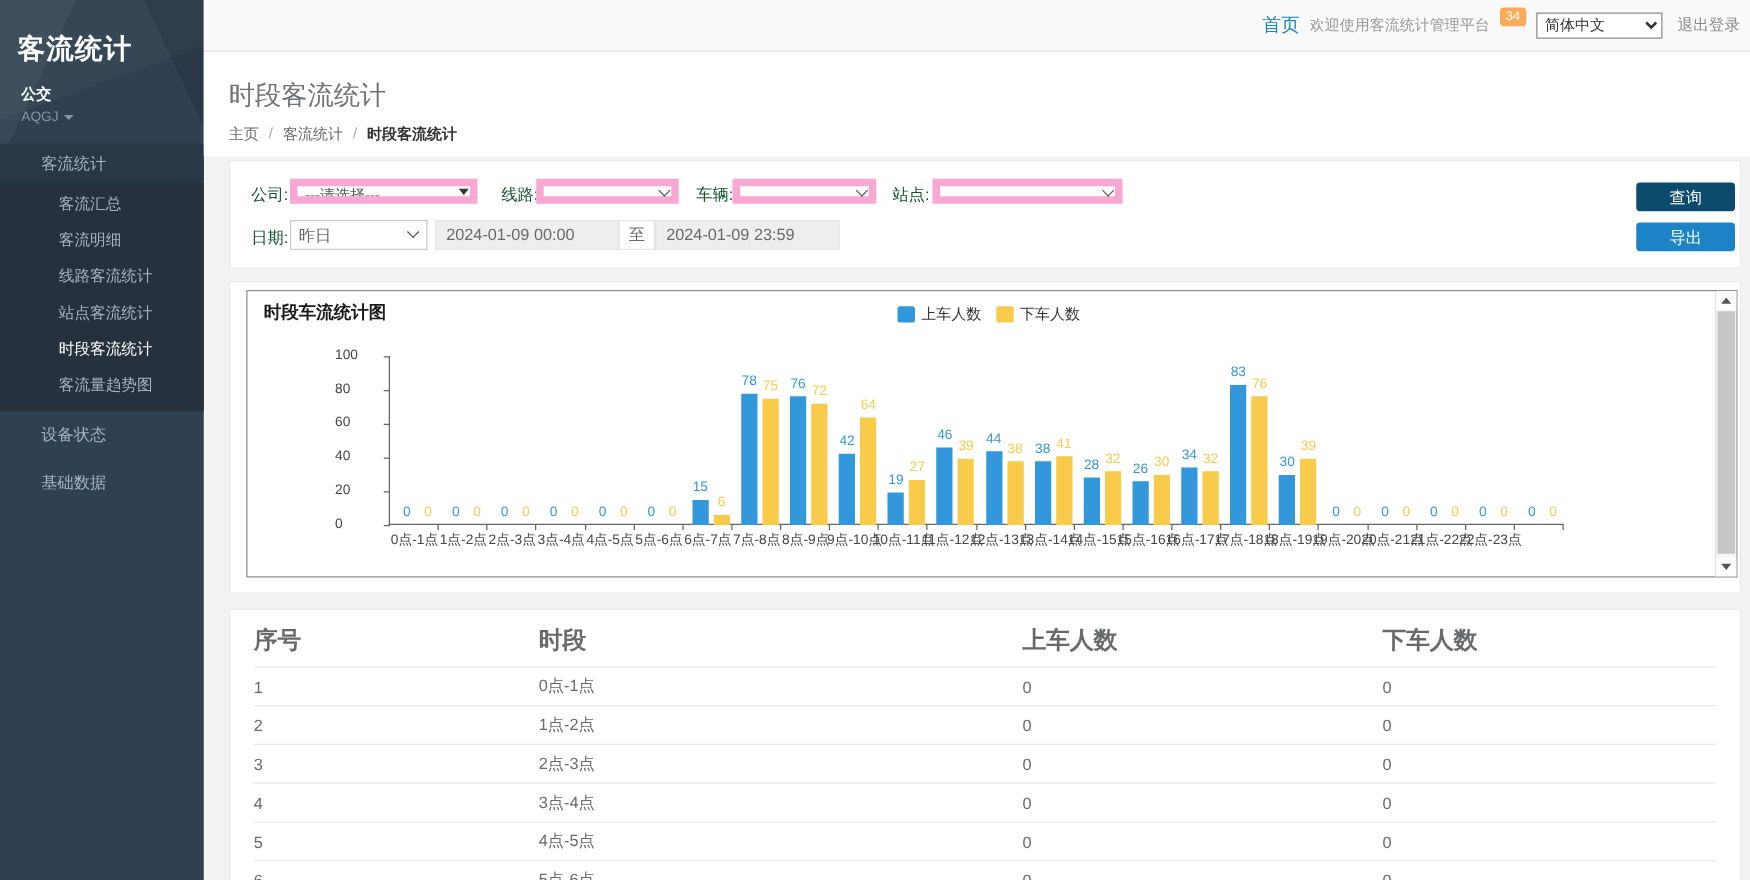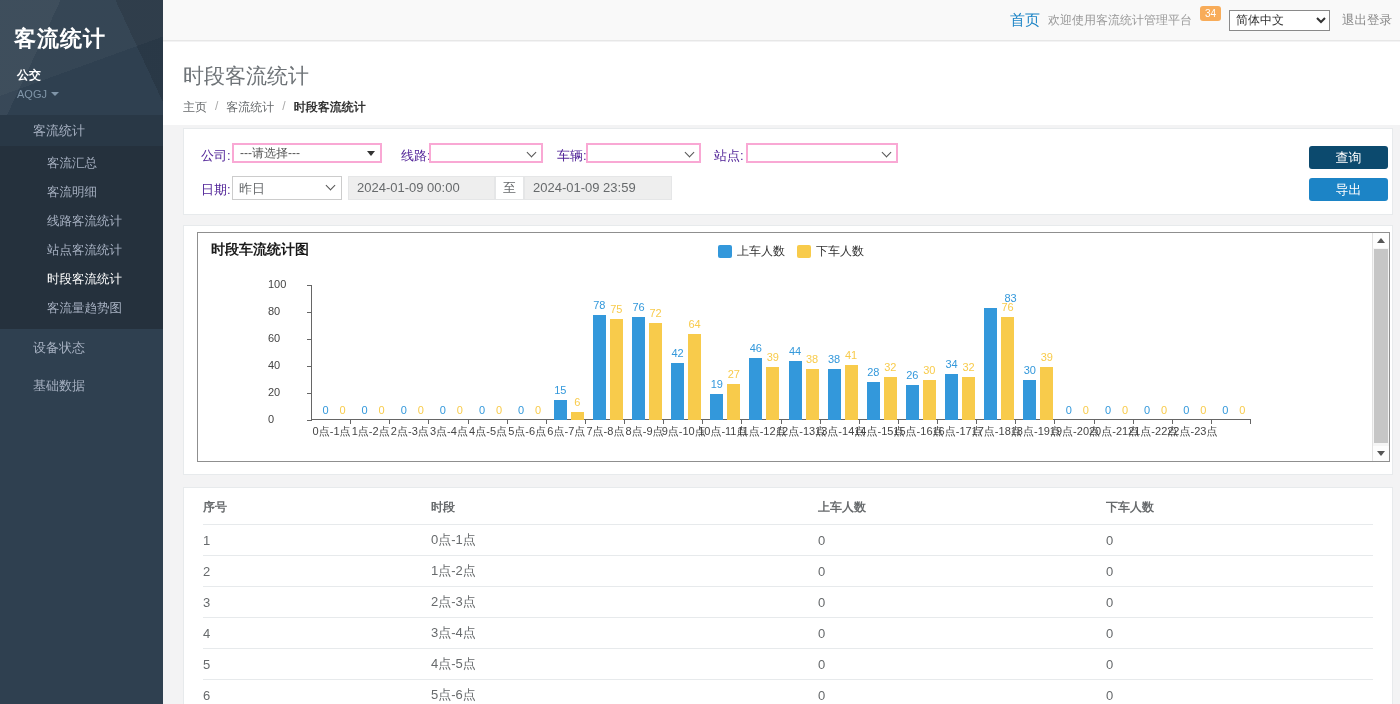--- a/index.html
+++ b/index.html
@@ -43,24 +43,24 @@
   .crumb-sep { color:#aaa; }
   .crumb-current { color:#333; font-weight:bold; }
 
   
   .panel { position:absolute; background:#fff; border:1px solid #e7eaec; }
   .filter-panel { left:183px; top:128px; width:1210px; height:87px; }
   .chart-panel  { left:183px; top:225px; width:1210px; height:250px; }
   .table-panel  { left:183px; top:487px; width:1210px; height:300px; padding:0 19px; }
 
   
-  .f-label { position:absolute; font-size:13px; color:#4c1d95; }
+  .f-label { position:absolute; font-size:13px; color:#14532d; }
   .sel-wrap { position:absolute; }
   .sel-wrap select { width:100%; height:100%; appearance:none; -webkit-appearance:none;
-    border:2px solid #f9a8d4; background:#fff; font-size:12px; color:#555; padding:0 18px 0 6px;
+    border:6px solid #f9a8d4; background:#fff; font-size:12px; color:#555; padding:0 18px 0 6px;
     font-family:"Liberation Sans","DejaVu Sans",sans-serif; }
   .sel-wrap.tri::after { content:""; position:absolute; right:7px; top:8px; width:0; height:0;
     border-left:4.5px solid transparent; border-right:4.5px solid transparent; border-top:5.5px solid #333; pointer-events:none; }
   .sel-wrap.chev::after { content:""; position:absolute; right:8px; top:6px; width:6px; height:6px;
     border-right:1.5px solid #555; border-bottom:1.5px solid #555; transform:rotate(45deg); pointer-events:none; }
   .sel-wrap.lite select { border:1px solid #ccc; color:#676a6c; font-size:13px; }
   .date-input { position:absolute; background:#eee; border:1px solid #e5e6e7; font-size:13px; color:#676a6c;
     padding:0 8px; line-height:22px; }
   .to-box { position:absolute; background:#fff; border:1px solid #e5e6e7; font-size:13px; color:#676a6c;
     text-align:center; line-height:22px; }
@@ -88,21 +88,21 @@
     font-size:11px; color:#454545; }
   .vscroll { position:absolute; right:0; top:0; width:17px; height:228px; background:#f5f5f5; border-left:1px solid #e2e2e2; }
   .vs-arrow { position:absolute; left:0; width:16px; height:15px; background:#fdfdfd; display:flex; align-items:center; justify-content:center; cursor:pointer; }
   .vs-up { top:0; } .vs-down { bottom:0; }
   .tri-up { width:0; height:0; border-left:4px solid transparent; border-right:4px solid transparent; border-bottom:5px solid #555; }
   .tri-down { width:0; height:0; border-left:4px solid transparent; border-right:4px solid transparent; border-top:5px solid #555; }
   .vs-thumb { position:absolute; left:1px; top:16px; width:14px; height:194px; background:#c6c6c6; cursor:grab; }
 
   
   table { width:100%; border-collapse:collapse; }
-  th { text-align:left; font-size:12px; color:#676a6c; font-weight:bold; padding:11px 0 8px 0; border-bottom:1px solid #e7eaec; }
+  th { text-align:left; font-size:19px; color:#676a6c; font-weight:bold; padding:11px 0 8px 0; border-bottom:1px solid #e7eaec; }
   td { font-size:13px; color:#676a6c; padding:6px 0; border-bottom:1px solid #e7eaec; }
   .col-idx { width:228px; } .col-period { width:387px; } .col-on { width:288px; }
 </style>
 </head>
 <body>
 
 <div class="sidebar">
   <div class="brand-area">
     <div class="brand-title">客流统计</div>
     <div class="org-name">公交</div>
@@ -339,21 +339,21 @@
         <div class="cat">
           <div class="bar" style="left: 7px; height: 45.9px; background: rgb(51, 152, 219);"></div>
           <div class="bar-label" style="left: 13.5px; bottom: 49.9px; color: rgb(51, 152, 219);">34</div>
           <div class="bar" style="left: 24px; height: 43.2px; background: rgb(248, 203, 75);"></div>
           <div class="bar-label" style="left: 30.5px; bottom: 47.2px; color: rgb(248, 203, 75);">32</div>
           <i class="xtick"></i>
           <div class="cat-label">16点-17点</div>
         </div>
         <div class="cat">
           <div class="bar" style="left: 7px; height: 112.05px; background: rgb(51, 152, 219);"></div>
-          <div class="bar-label" style="left: 13.5px; bottom: 116.05px; color: rgb(51, 152, 219); margin-left: 20px;">83</div>
+          <div class="bar-label" style="left: 13.5px; bottom: 116.05px; color: rgb(51, 152, 219);">83</div>
           <div class="bar" style="left: 24px; height: 102.6px; background: rgb(248, 203, 75);"></div>
           <div class="bar-label" style="left: 30.5px; bottom: 106.6px; color: rgb(248, 203, 75);">76</div>
           <i class="xtick"></i>
           <div class="cat-label">17点-18点</div>
         </div>
         <div class="cat">
           <div class="bar" style="left: 7px; height: 40.5px; background: rgb(51, 152, 219);"></div>
           <div class="bar-label" style="left: 13.5px; bottom: 44.5px; color: rgb(51, 152, 219);">30</div>
           <div class="bar" style="left: 24px; height: 52.65px; background: rgb(248, 203, 75);"></div>
           <div class="bar-label" style="left: 30.5px; bottom: 56.65px; color: rgb(248, 203, 75);">39</div>

